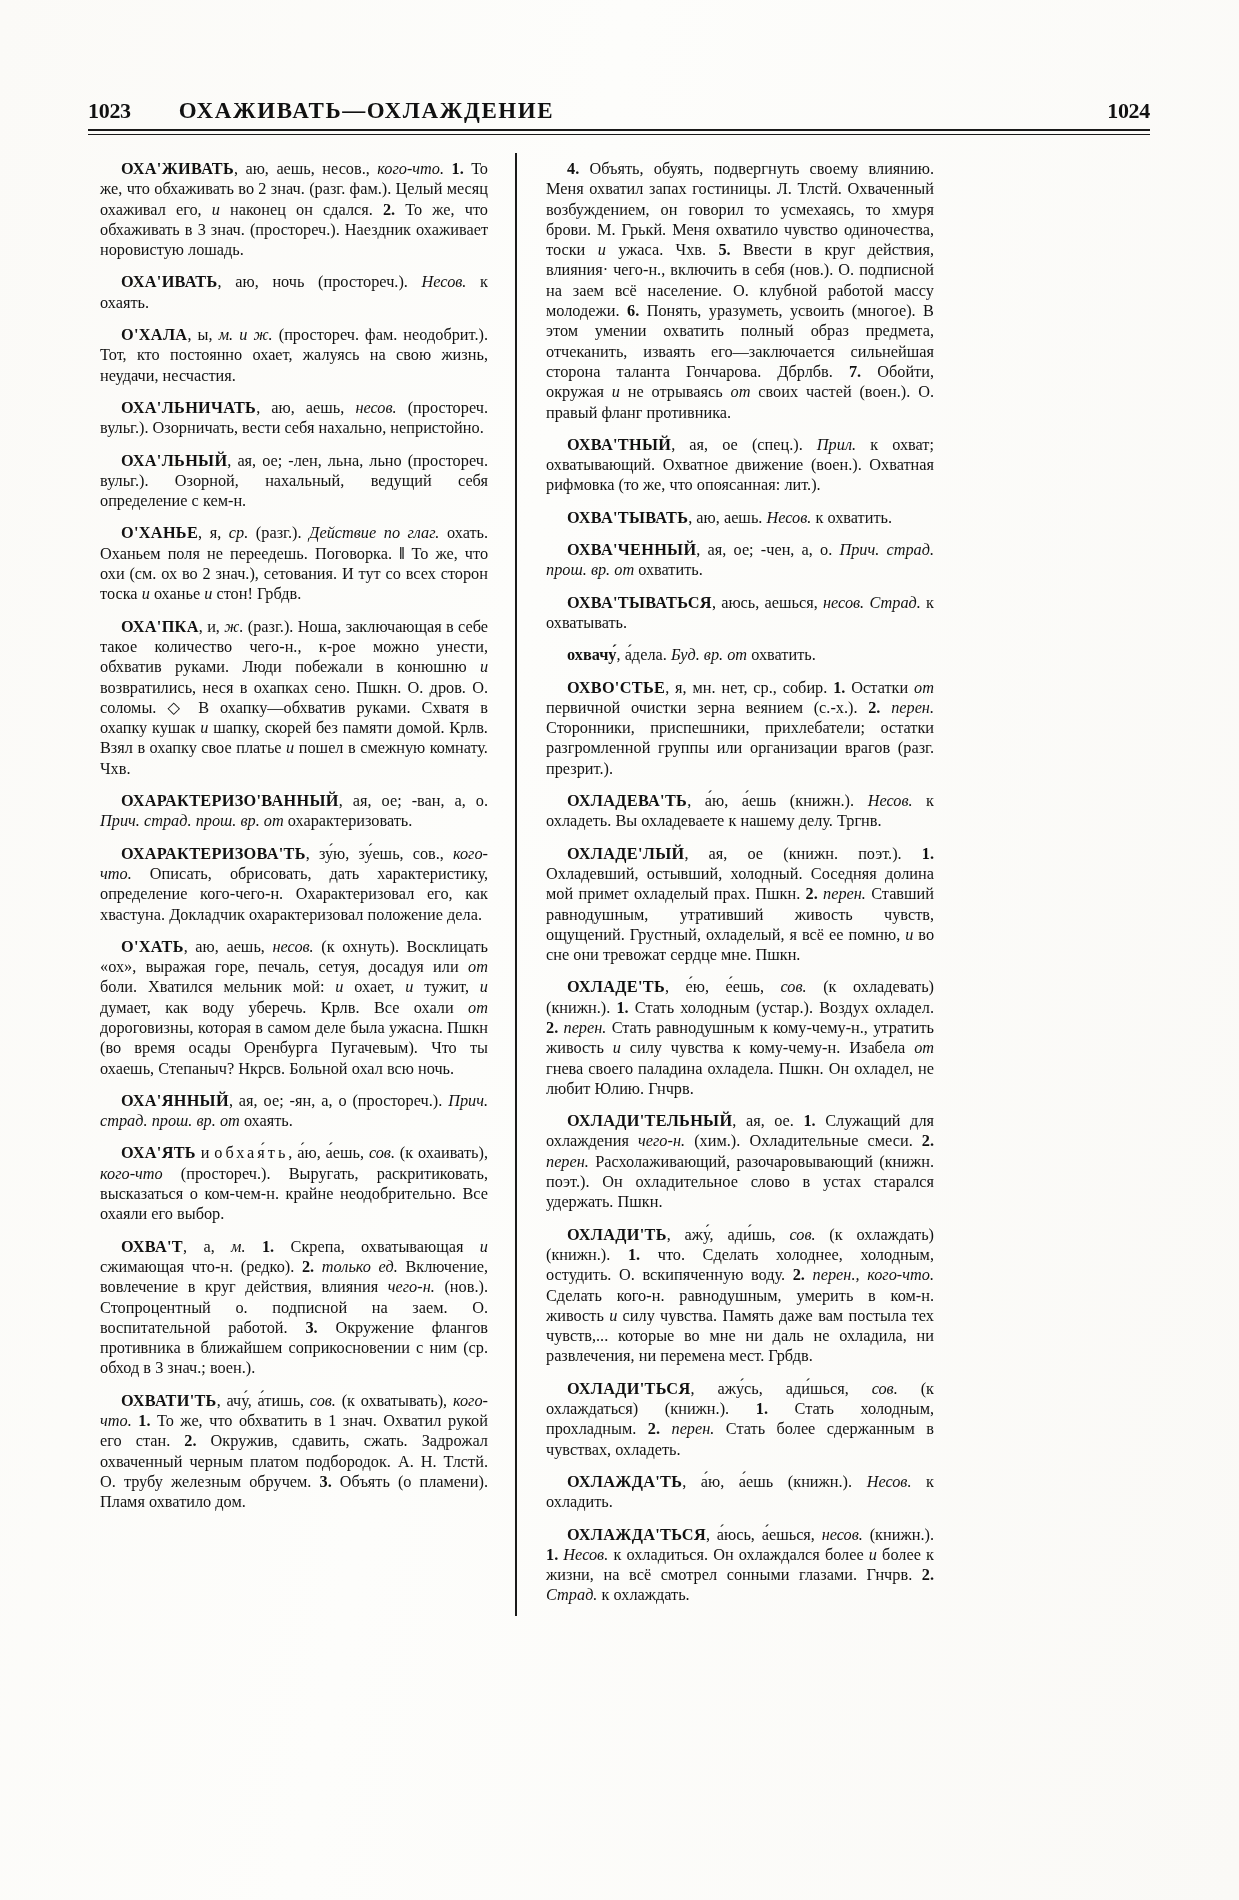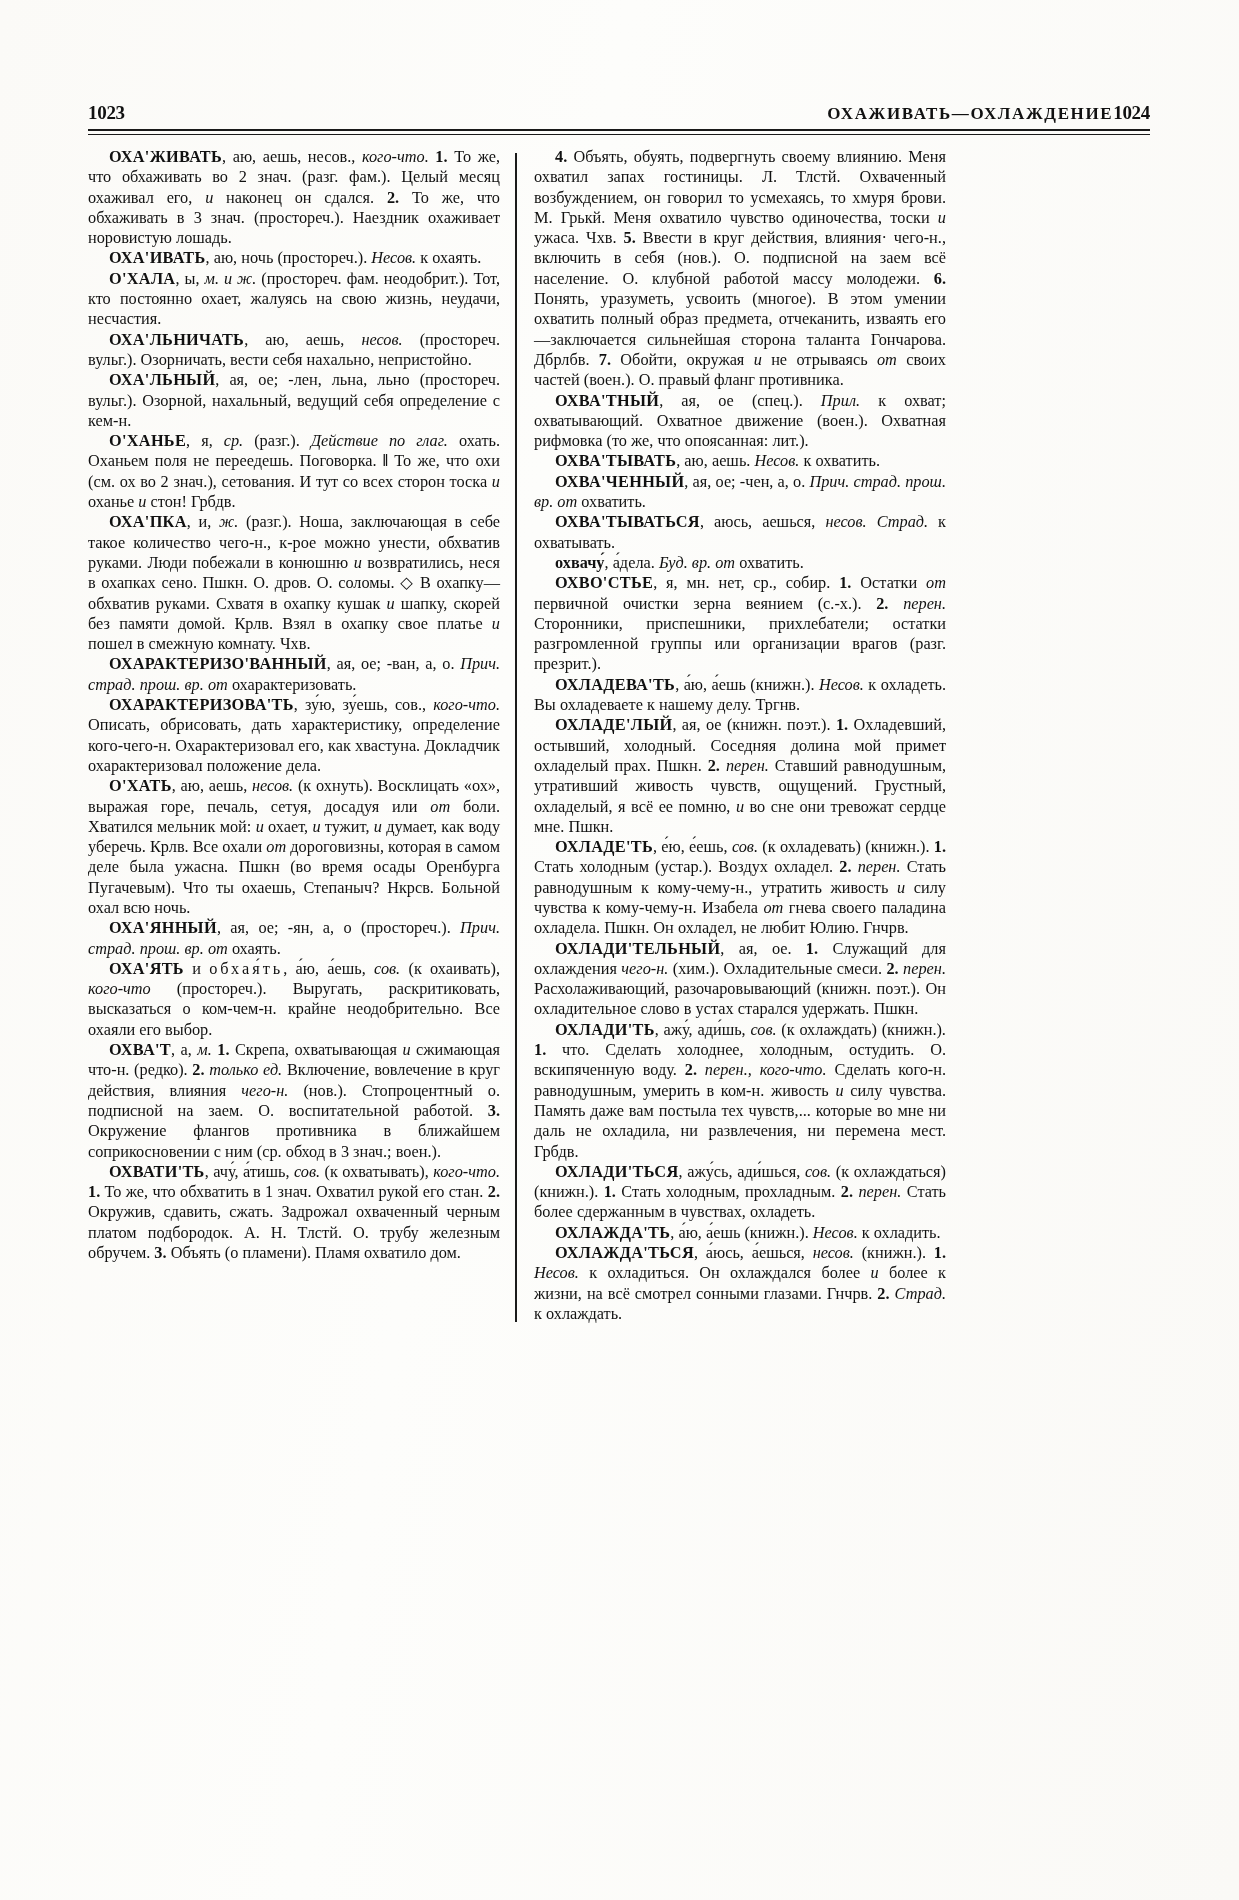--- a/index.html
+++ b/index.html
@@ -37,31 +37,31 @@
   .runhead {
     position: relative;
     height: 34px;
     display: flex;
     align-items: flex-end;
     justify-content: space-between;
     font-weight: bold;
     letter-spacing: 0.2px;
   }
   .folio {
-    font-size: 19px;
+    font-size: 22px;
     font-weight: bold;
     line-height: 1;
     letter-spacing: -0.3px;
   }
   .runtitle {
-    font-size: 17px;
+    font-size: 23px;
     font-weight: bold;
     letter-spacing: 1.6px;
     line-height: 1;
-    text-align: right;
+    text-align: left;
     flex: 1;
     padding-left: 48px;
   }
   .rule {
     margin-top: 7px;
     height: 3px;
     border-top: 2px solid #1a1a1a;
     border-bottom: 1px solid #1a1a1a;
     box-sizing: content-box;
   }
@@ -90,21 +90,21 @@
     content: "";
     position: absolute;
     left: 15px;
     top: 6px;
     bottom: 2px;
     width: 2px;
     background: #1b1b1b;
   }
 
   .entry {
-    margin: 0;
+    margin: 12px;
     text-indent: 21px;
   }
   
   .hw {
     font-weight: bold;
     letter-spacing: 0.3px;
   }
   .hw-sp {
     font-weight: normal;
     letter-spacing: 3px;

